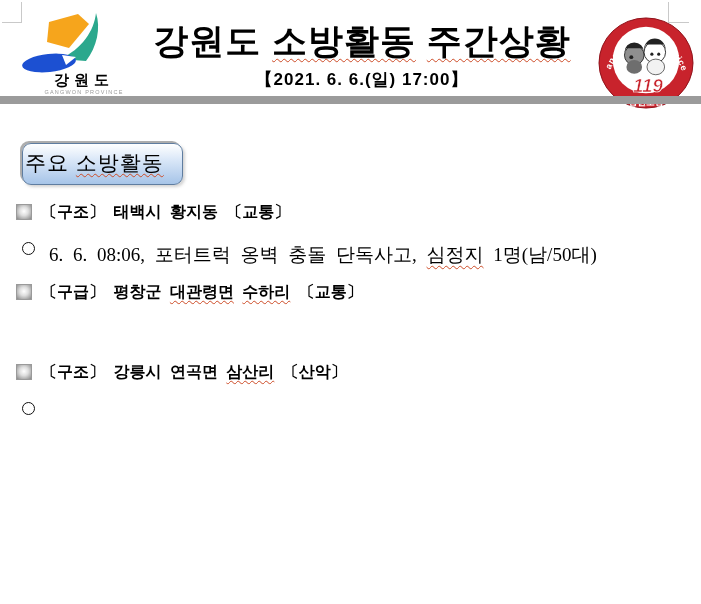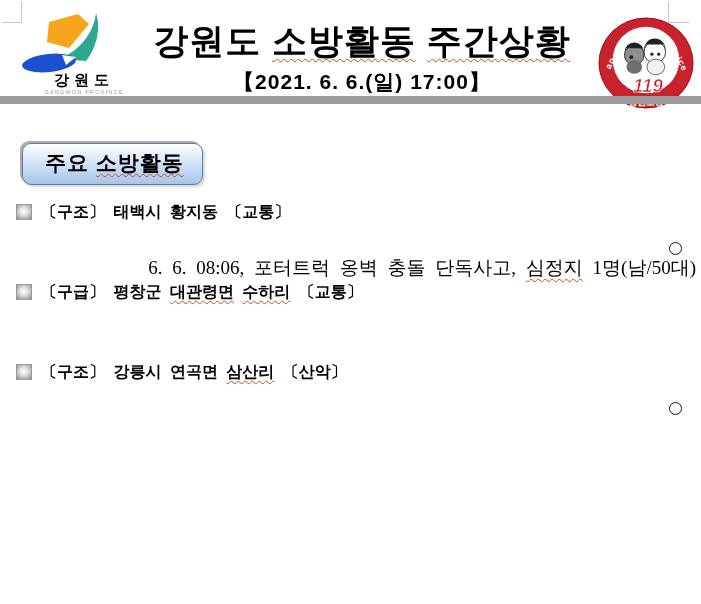--- a/index.html
+++ b/index.html
@@ -10,46 +10,46 @@
   .corner-tl{position:absolute;left:2px;top:2px;width:19px;height:20px;
              border-right:1px solid #c9c9c9;border-bottom:1px solid #c9c9c9;}
   .corner-tr{position:absolute;left:668px;top:2px;width:20px;height:20px;
              border-left:1px solid #c9c9c9;border-bottom:1px solid #c9c9c9;}
 
   
   .logo{position:absolute;left:16px;top:11px;}
   .title-wrap{position:absolute;left:128px;top:22px;width:468px;text-align:center;}
   .doc-title{margin:0;font-size:35px;font-weight:bold;letter-spacing:1px;line-height:1.1;white-space:nowrap;}
   .doc-title .sq{text-underline-offset:5px;}
-  .doc-date{margin-top:7px;font-size:21px;font-weight:bold;letter-spacing:1px;}
+  .doc-date{margin-top:7px;font-size:17px;font-weight:bold;letter-spacing:1px;}
   .emblem{position:absolute;left:597px;top:16px;}
   .divider{position:absolute;left:0;top:96px;width:701px;height:8px;background:#9b9b9b;}
 
   
   .sq{text-decoration-line:underline;text-decoration-style:wavy;
       text-decoration-color:#cd4b27;text-decoration-thickness:1px;text-underline-offset:3px;}
 
   
   .section-btn{position:absolute;left:22px;top:143px;display:inline-block;
-      padding:5px 18px 7px 22px;border-radius:9px;
+      padding:5px 18px 7px 2px;border-radius:9px;
       background:linear-gradient(180deg,#ffffff 0%,#dbe8f8 38%,#a6c4e8 100%);
       border:1px solid #5f7da0;
       box-shadow:-2px -2px 0 rgba(105,105,105,.55), 2px 2px 3px rgba(130,130,130,.35);
-      font-size:21px;font-weight:bold;letter-spacing:1px;}
+      font-size:21px;font-weight:normal;letter-spacing:1px;}
 
   
   .activity-list{position:absolute;left:16px;top:200px;width:680px;}
   .activity{height:80px;}
   .act-heading{display:flex;align-items:center;height:24px;
       font-size:16px;font-weight:bold;word-spacing:4px;white-space:nowrap;}
   .sq-bullet{flex:0 0 auto;width:14px;height:14px;margin-right:9px;
       border:1px solid #9a9a9a;
       background:radial-gradient(circle at 50% 45%, #ffffff 0%, #dedede 42%, #8f8f8f 96%);}
-  .act-detail{display:flex;align-items:flex-end;margin-top:18px;height:26px;
-      font-family:"Liberation Serif",serif;font-size:19px;word-spacing:5px;white-space:nowrap;flex-direction:column;}
+  .act-detail{display:flex;align-items:flex-start;margin-top:18px;height:26px;
+      font-family:"Liberation Serif",serif;font-size:19px;word-spacing:5px;white-space:nowrap;}
   .o-bullet{flex:0 0 auto;width:11px;height:11px;margin:0 14px 0 6px;
       border:1.5px solid #111;border-radius:50%;background:#fff;}
   .act-detail .sq{text-underline-offset:4px;}
 </style>
 </head>
 <body>
 
 <div class="page">
 
   <div class="corner-tl"></div>

